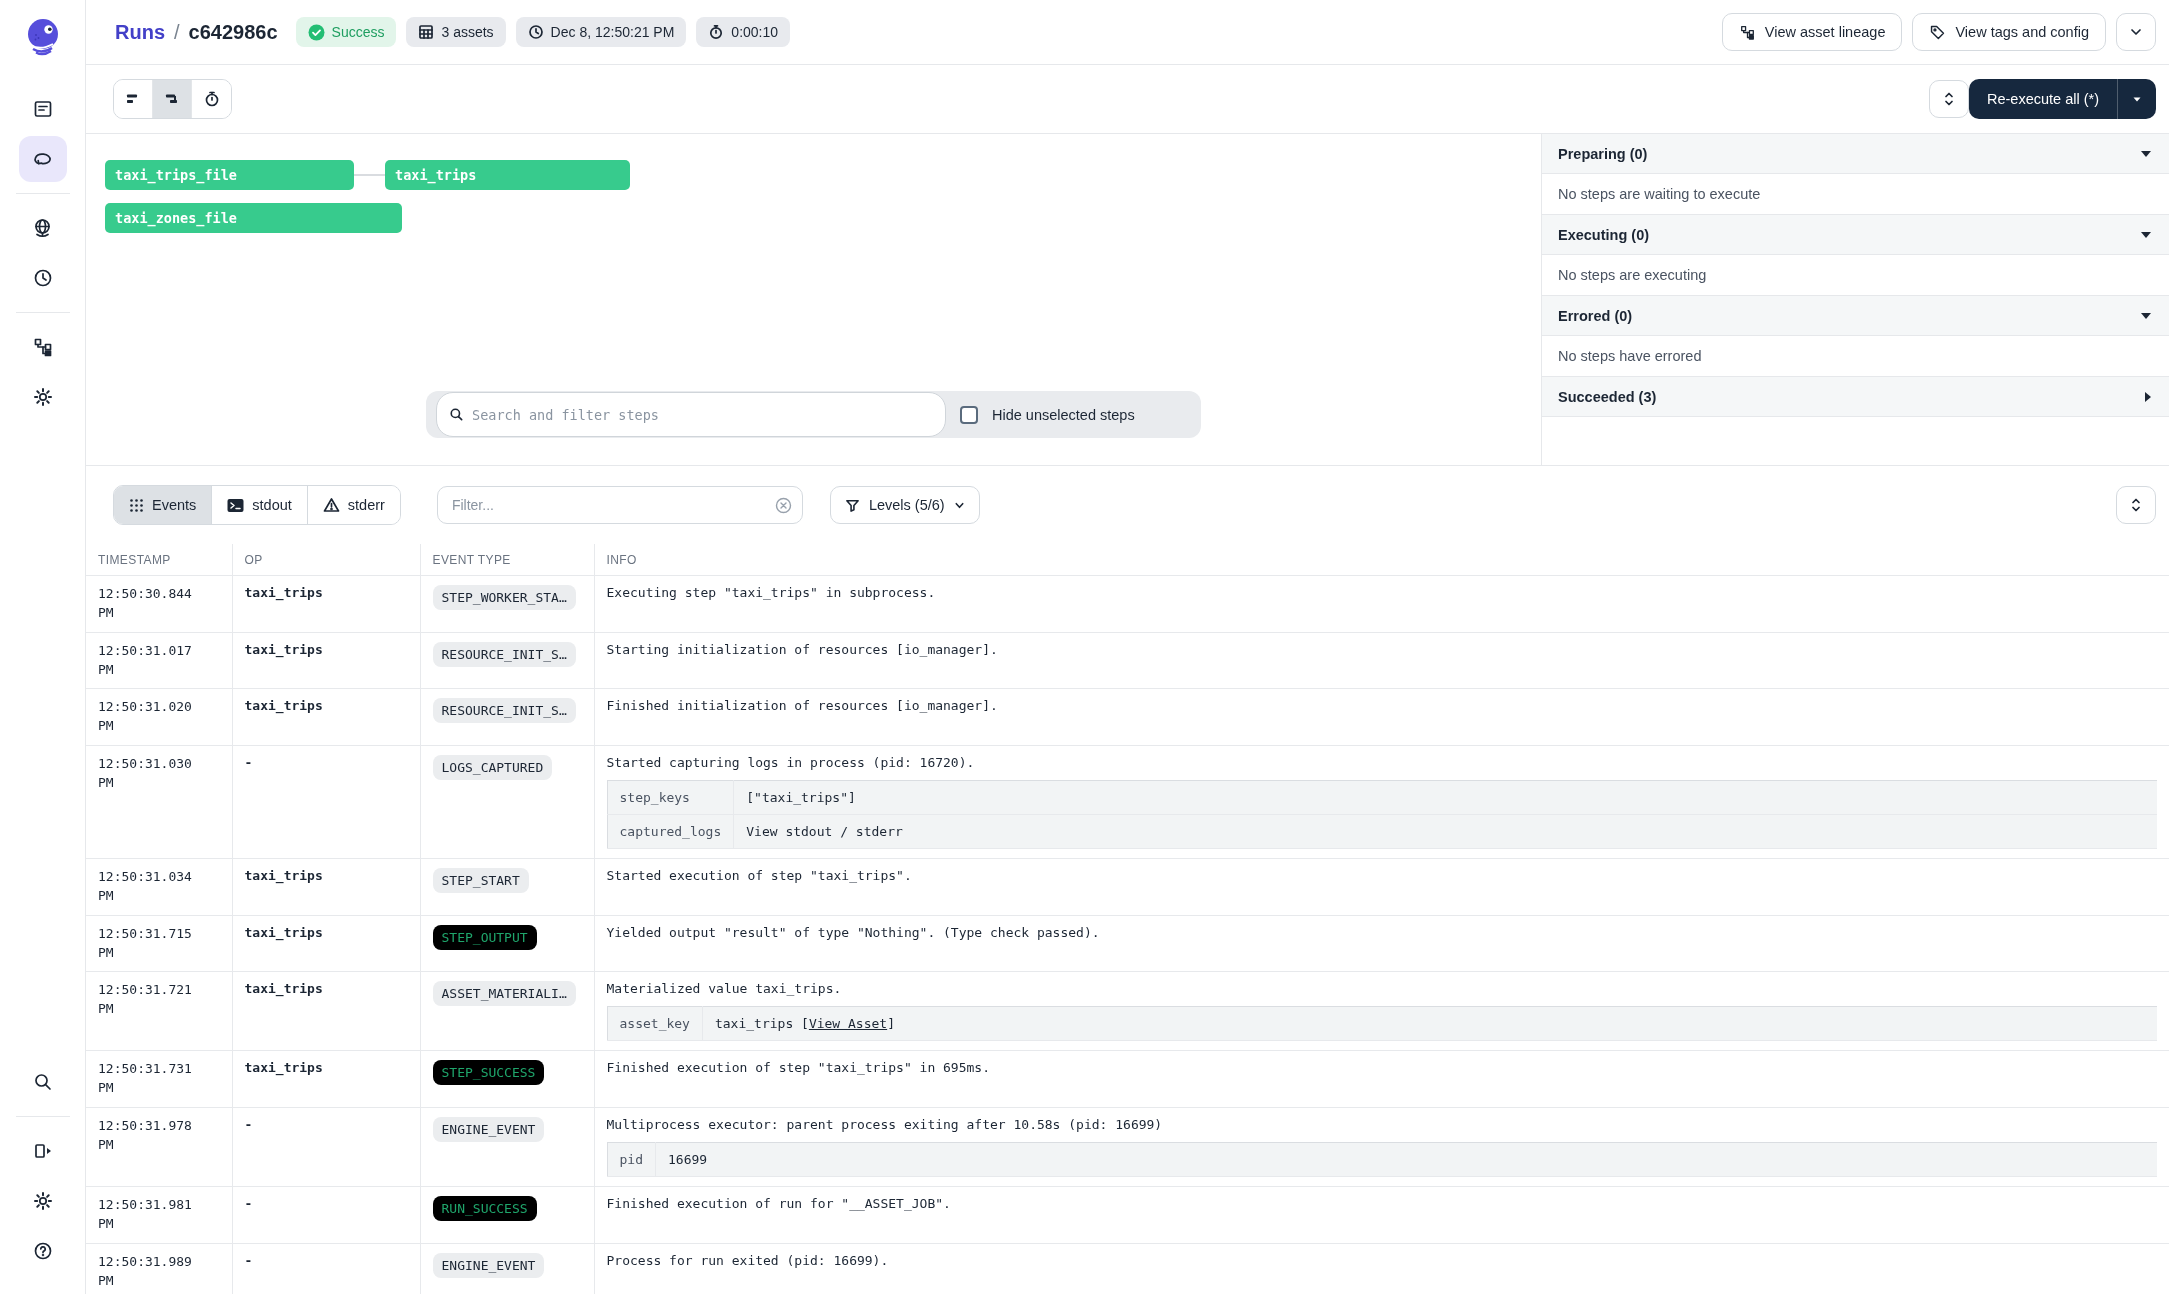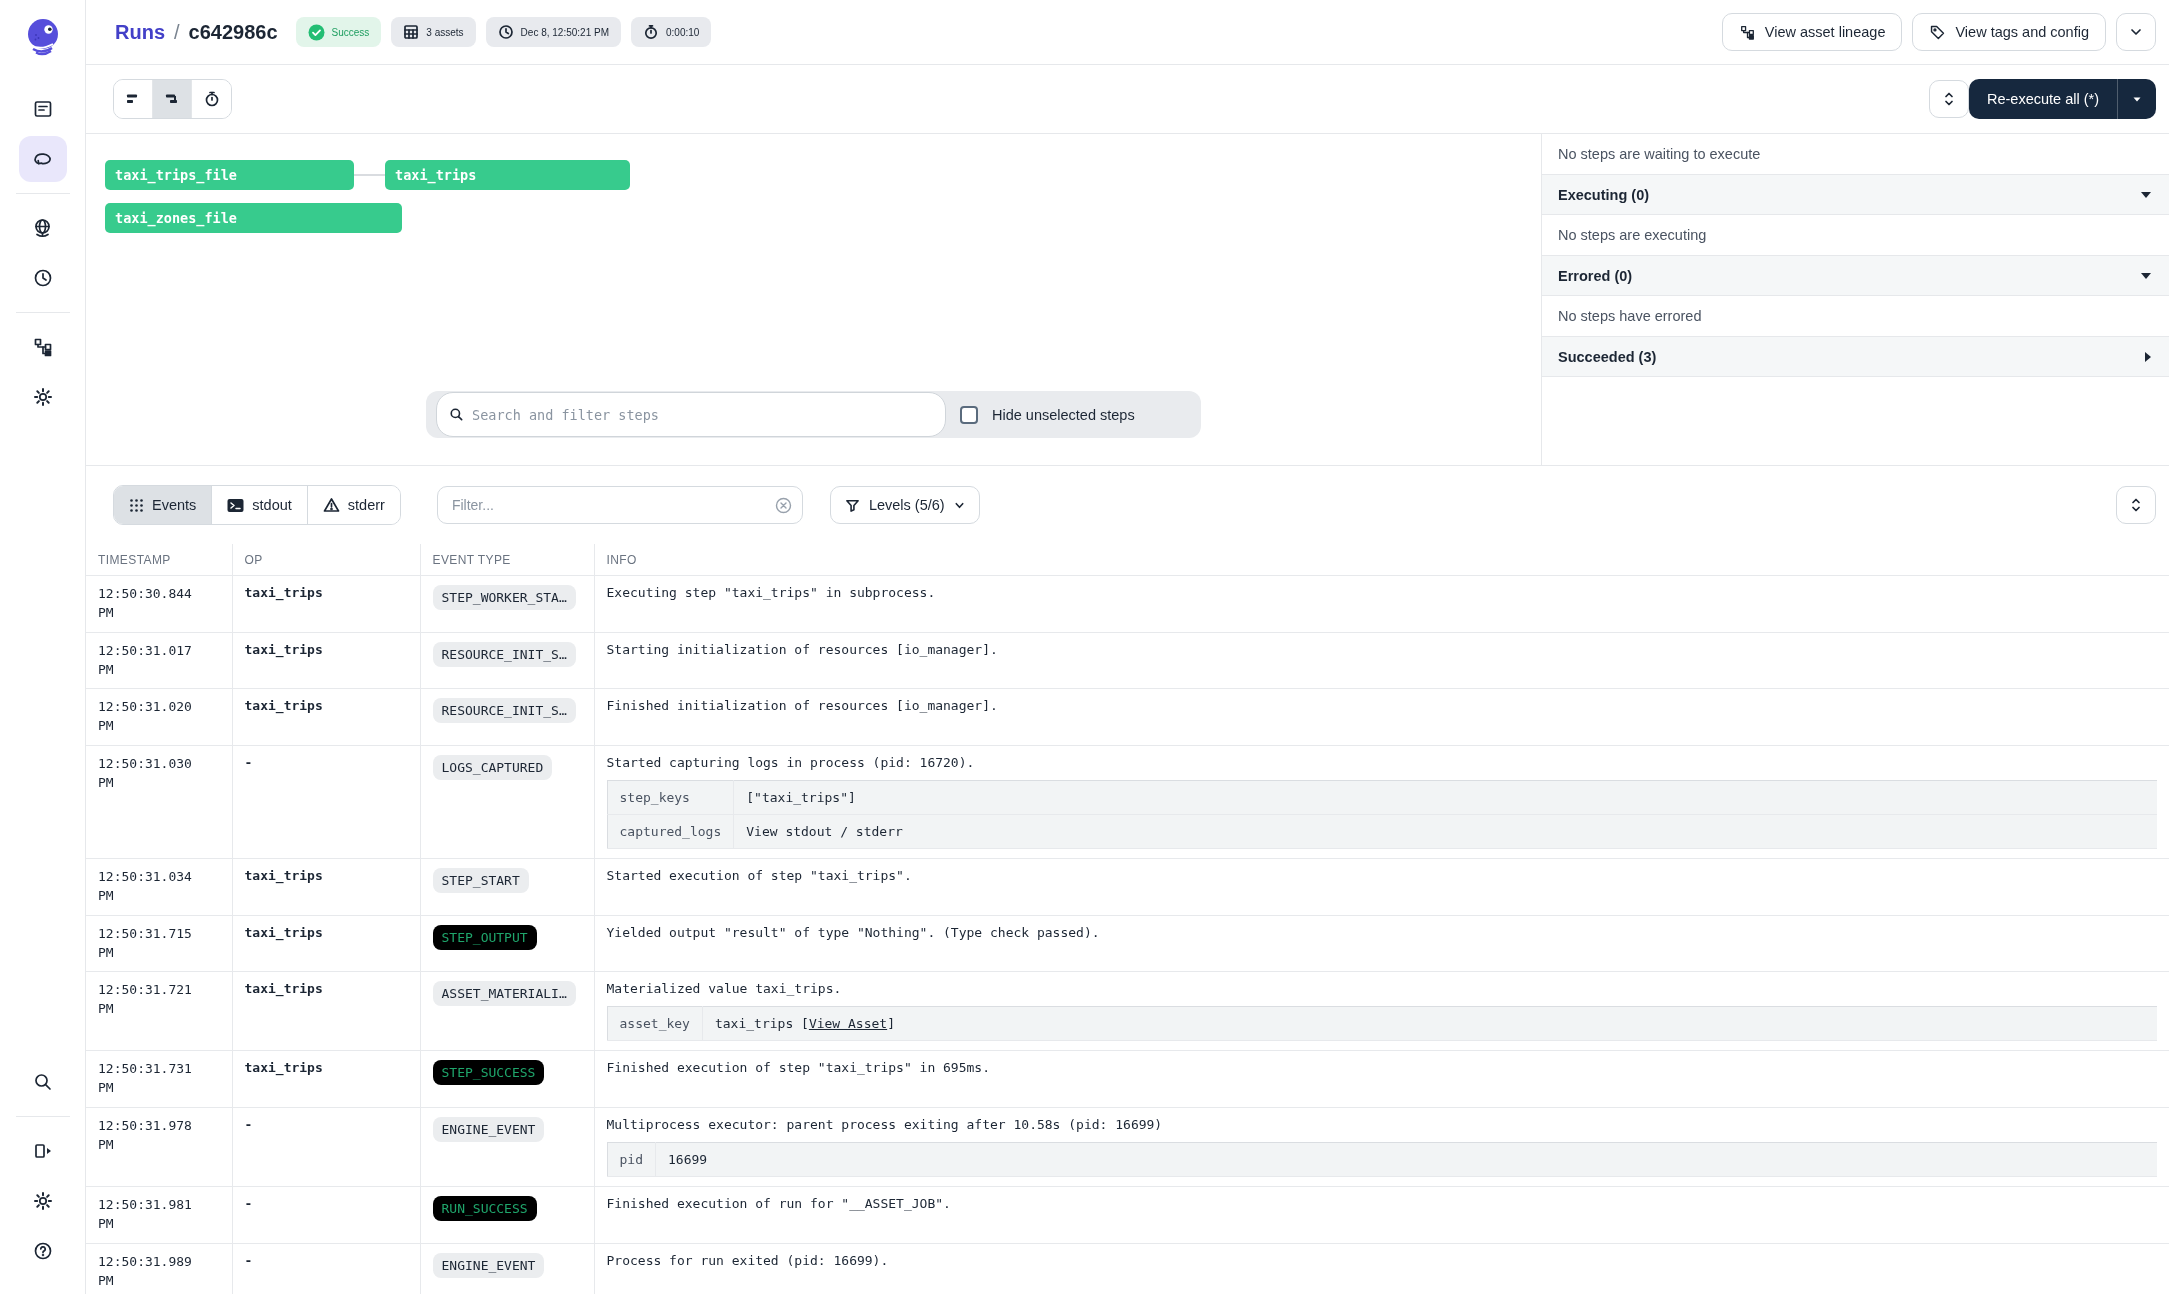--- a/index.html
+++ b/index.html
@@ -17,21 +17,21 @@
 
   
   .main { flex:1; display:flex; flex-direction:column; min-width:0; }
 
   
   .topbar { height:65px; display:flex; align-items:center; padding:0 13px 0 29px; border-bottom:1px solid #E6E8EB; flex-shrink:0; }
   .breadcrumb { font-size:20px; font-weight:600; display:flex; align-items:center; gap:9px; margin-right:18px; white-space:nowrap; }
   .breadcrumb .bc-link { color:#4340C8; cursor:pointer; }
   .breadcrumb .bc-sep { color:#7A8490; font-weight:400; }
   .badge-row { display:flex; align-items:center; gap:10px; }
-  .pill { display:inline-flex; align-items:center; gap:7px; height:30px; padding:0 12px; border-radius:8px; background:#E8EAEE; font-size:10px; color:#1C2634; white-space:nowrap; }
+  .pill { display:inline-flex; align-items:center; gap:7px; height:30px; padding:0 12px; border-radius:8px; background:#E8EAEE; font-size:14px; color:#1C2634; white-space:nowrap; }
   .pill.green { background:#E2F5EA; color:#1E9E60; }
   .topbar-actions { margin-left:auto; display:flex; align-items:center; gap:10px; }
   .btn-outline { display:inline-flex; align-items:center; gap:9px; height:38px; padding:0 16px; border:1px solid #D5DADF; border-radius:10px; background:#fff; font-size:14.5px; color:#1C2634; cursor:pointer; white-space:nowrap; }
   .btn-outline.square { width:40px; padding:0; justify-content:center; }
 
   
   .run-section { height:400px; display:flex; flex-direction:column; flex-shrink:0; }
   .run-toolbar { height:68px; display:flex; align-items:center; padding:0 13px 0 27px; flex-shrink:0; }
   .seg-group { display:flex; border:1px solid #D5DADF; border-radius:10px; overflow:hidden; background:#fff; }
   .seg-btn { width:39px; height:38px; display:flex; align-items:center; justify-content:center; cursor:pointer; border-right:1px solid #E3E6E9; background:#fff; }
@@ -334,20 +334,24 @@
                   <line x1="10.2" y1="10.2" x2="13.5" y2="13.5"></line>
               </svg>
               <input type="text" placeholder="Search and filter steps" style="">
             </div>
             <span class="checkbox"></span>
             <span class="hide-label">Hide unselected steps</span>
           </div>
         </div>
 
         <div class="steps-panel">
+          <div class="acc-header">
+            <span class="acc-title">Preparing (0)</span>
+            <span class="caret-down"></span>
+          </div>
           <div class="acc-body">No steps are waiting to execute</div>
           <div class="acc-header">
             <span class="acc-title">Executing (0)</span>
             <span class="caret-down"></span>
           </div>
           <div class="acc-body">No steps are executing</div>
           <div class="acc-header">
             <span class="acc-title">Errored (0)</span>
             <span class="caret-down"></span>
           </div>

